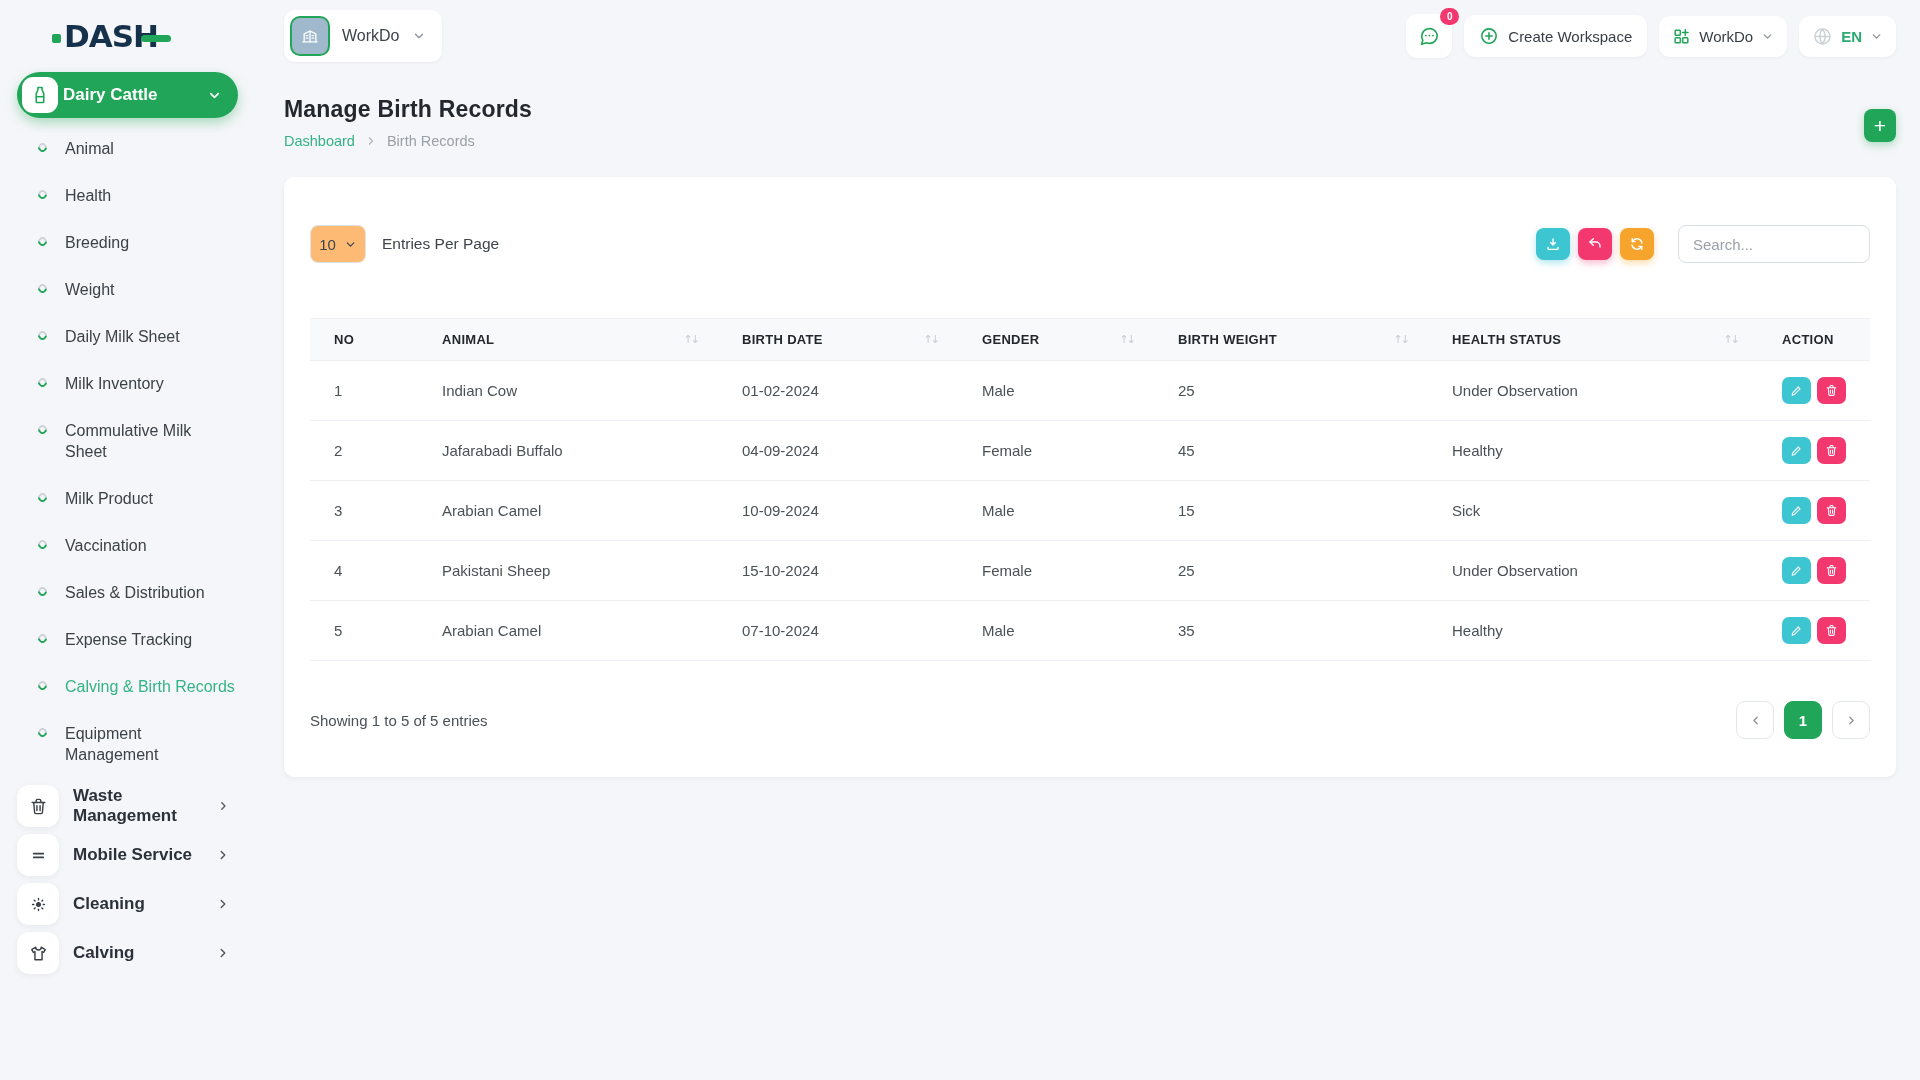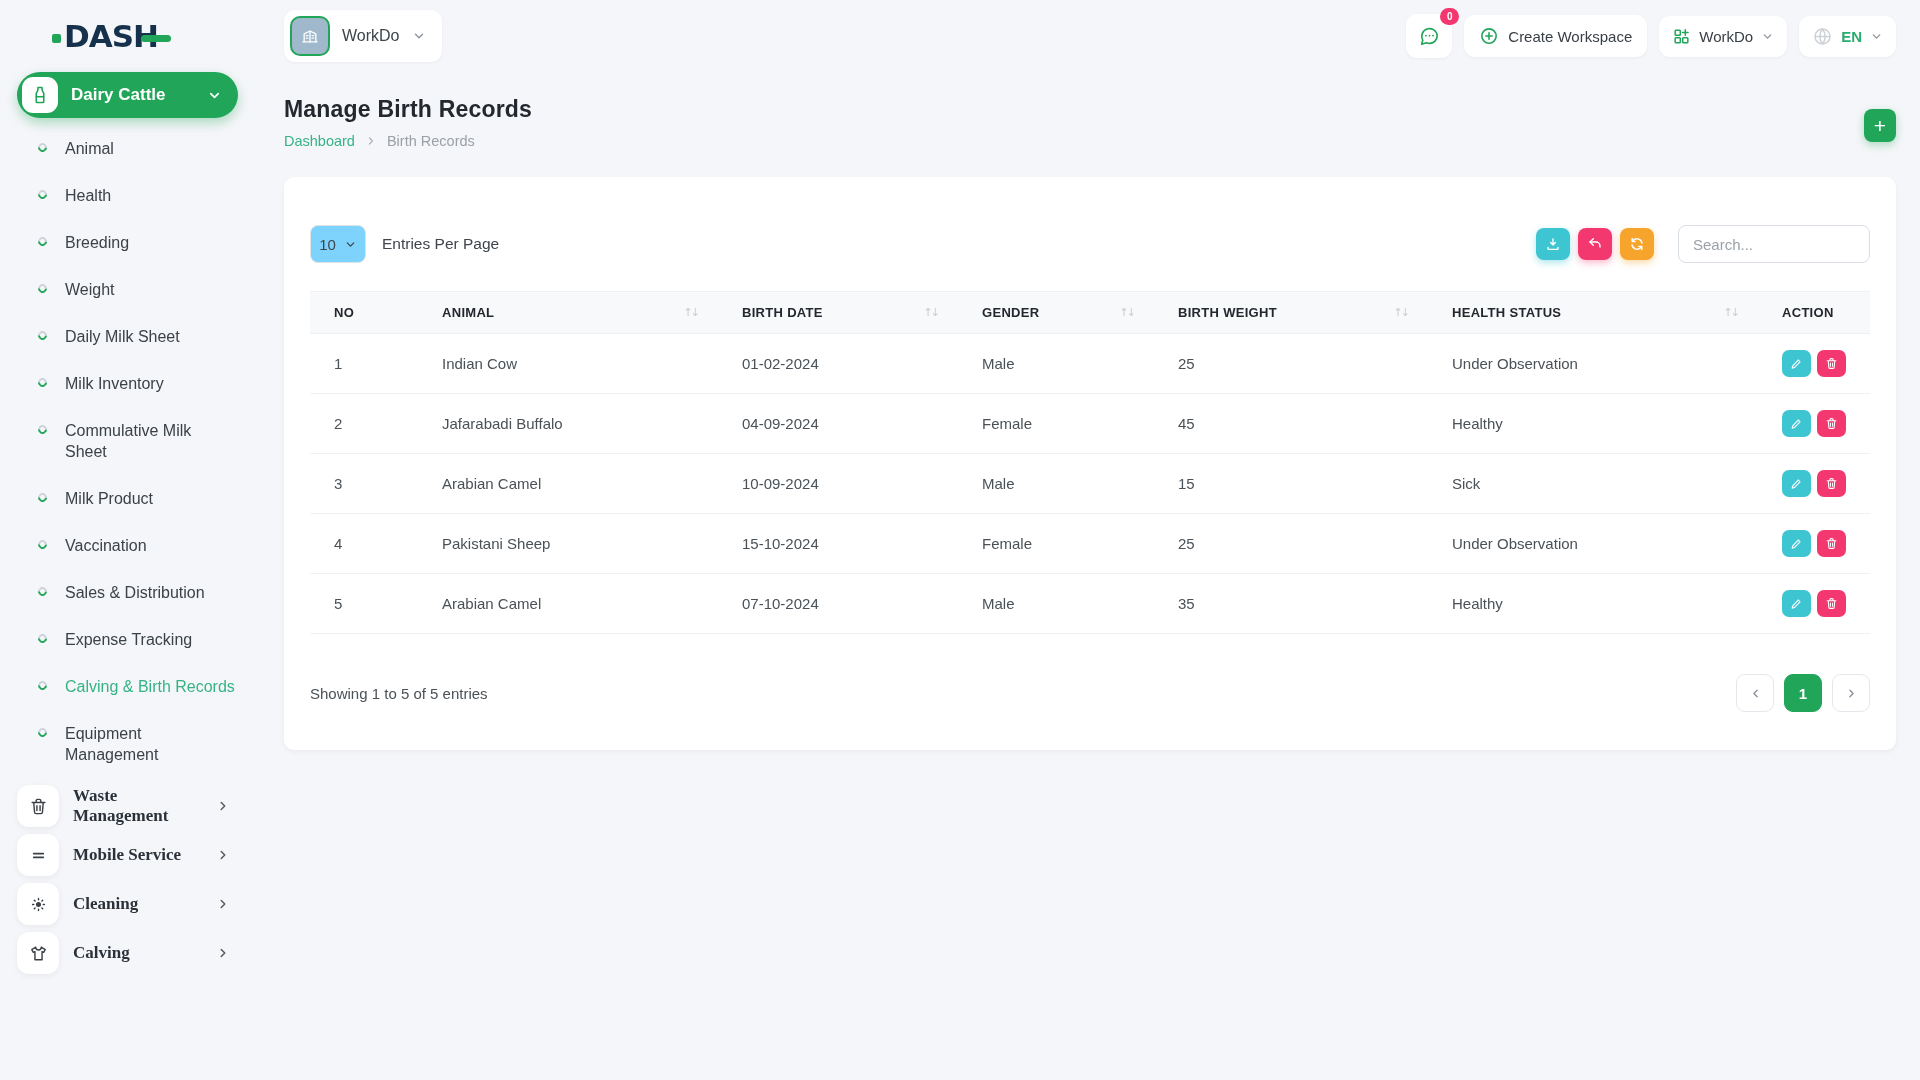--- a/index.html
+++ b/index.html
@@ -13,34 +13,34 @@
   body{font-family:"Liberation Sans",sans-serif; background:var(--bg); color:var(--txt-dark);}
   .app{display:flex; width:1920px; height:1080px;}
 
   
   .sidebar{flex:0 0 260px; width:260px; height:1080px; overflow:hidden;}
   .logo{height:72px; display:flex; align-items:center; padding-left:52px; cursor:pointer;}
   .logo-dot{width:9px; height:9px; background:var(--green); border-radius:2px; margin-right:3px; margin-top:4px;}
   .logo-text{font-family:"DejaVu Sans",sans-serif; font-size:31px; font-weight:800; color:var(--navy); letter-spacing:-1px;}
   .logo-dash{width:30px; height:7px; background:var(--green); border-radius:4px; margin-left:-17px; margin-top:4px; position:relative; z-index:1;}
   .cattle-btn{width:221px; height:46px; margin-left:17px; border:none; border-radius:23px; background:var(--green);
-    display:flex; align-items:center; gap:13px; padding:0 16px 0 5px; cursor:pointer;
+    display:flex; align-items:center; gap:5px; padding:0 16px 0 5px; cursor:pointer;
     box-shadow:0 5px 12px rgba(33,165,88,.35);}
   .cattle-icon-box{width:36px; height:36px; background:#fff; border-radius:11px; display:flex; align-items:center; justify-content:center; flex:0 0 36px;}
   .cattle-label{color:#fff; font-size:17px; font-weight:700; flex:1; text-align:left;}
   .cattle-btn svg.chev{color:#fff;}
   nav.side-nav{margin-top:7px;}
   .side-item{display:flex; align-items:center; padding:13px 34px 13px 0; margin-left:38px; cursor:pointer; text-decoration:none;}
   .side-item .bullet{width:9px; height:9px; border-radius:50%; border:2px solid #ccd2d8;
     border-left-color:var(--green); border-bottom-color:var(--green); transform:rotate(-45deg); flex:0 0 9px; align-self:flex-start; margin-top:5px;}
   .side-item .lbl{margin-left:18px; font-size:16px; color:var(--txt-side); line-height:21px; white-space:nowrap;}
   .side-item.wrap .lbl{white-space:normal; max-width:150px;}
   .side-item.active .lbl{color:var(--green-light);}
   .side-item .chev{margin-left:auto; color:#565d64;}
-  .modules{margin-top:0;font-family:Liberation Serif, serif;}
+  .modules{margin-top:0;}
   .module-row{display:flex; align-items:center; margin:7px 0; height:42px; padding-right:30px; cursor:pointer;}
   .module-icon{width:42px; height:42px; margin-left:17px; background:#fff; border-radius:12px; flex:0 0 42px;
     display:flex; align-items:center; justify-content:center; box-shadow:0 2px 6px rgba(20,30,40,.06); color:#3a4046;}
   .module-row .lbl{margin-left:14px; font-size:17px; font-weight:600; color:#2b3139;}
   .module-row .chev{margin-left:auto; color:#565d64;}
 
   
   .main{flex:1; display:flex; flex-direction:column; height:1080px; overflow:hidden;}
   .topbar{height:72px; display:flex; align-items:center; justify-content:space-between; padding:0 24px;}
   .chip{background:#fff; border:none; border-radius:11px; display:flex; align-items:center; cursor:pointer;
@@ -66,35 +66,35 @@
   .crumb-link{color:var(--green-light); text-decoration:none; cursor:pointer;}
   .crumb-sep{color:#a9b0b7; display:flex;}
   .crumb-current{color:var(--txt-gray);}
   .add-btn{width:32px; height:33px; border:none; border-radius:8px; background:var(--green); color:#fff;
     font-size:21px; line-height:1; cursor:pointer; margin-top:13px; display:flex; align-items:center; justify-content:center;
     box-shadow:0 3px 8px rgba(33,165,88,.35); font-weight:400;}
 
   .card{margin-top:28px; background:#fff; border-radius:10px; padding:48px 26px 38px; box-shadow:0 2px 5px rgba(25,35,50,.05);}
   .card-toolbar{display:flex; justify-content:space-between; align-items:center;}
   .tb-left{display:flex; align-items:center;}
-  .select-box{width:56px; height:38px; border:1px solid #dfe3e8; border-radius:8px; background:#7dd3fc; cursor:pointer;
+  .select-box{width:56px; height:38px; border:1px solid #dfe3e8; border-radius:8px; background:#fdba74; cursor:pointer;
     display:flex; align-items:center; justify-content:center; gap:8px; font-size:15px; color:#3f454c;}
   .select-box .chev-sm{color:#3f454c;}
   .entries-label{margin-left:16px; font-size:15.5px; color:#3f454c;}
   .tb-right{display:flex; align-items:center; gap:8px;}
   .tbtn{width:34px; height:32px; border:none; border-radius:8px; cursor:pointer; color:#fff;
     display:flex; align-items:center; justify-content:center;}
   .tbtn.teal{background:var(--teal); box-shadow:0 3px 7px rgba(61,197,210,.4);}
   .tbtn.pink{background:var(--pink); box-shadow:0 3px 7px rgba(242,56,111,.35);}
   .tbtn.orange{background:var(--orange); box-shadow:0 3px 7px rgba(247,164,44,.4);}
   .search-input{width:192px; height:38px; border:1px solid #d9dee4; border-radius:8px; margin-left:16px;
     padding:0 14px; font-size:15px; color:#3f454c; font-family:inherit; outline:none; background:#fff;}
   .search-input::placeholder{color:var(--txt-gray);}
 
-  table.records{width:100%; border-collapse:collapse; table-layout:fixed; margin-top:28px;}
+  table.records{width:100%; border-collapse:collapse; table-layout:fixed; margin-top:55px;}
   thead th{background:var(--head-bg); border-top:1px solid var(--row-border); border-bottom:1px solid var(--row-border);
     font-size:13px; font-weight:700; color:var(--txt-dark); text-align:left; padding:13px 10px 13px 20px; letter-spacing:.3px; cursor:pointer;}
   thead th.no-sort{cursor:default;}
   thead th:first-child{padding-left:24px;}
   .th-wrap{display:flex; align-items:center; justify-content:space-between; padding-right:14px;}
   .sort{color:#c6ccd2; font-size:11px; font-weight:400; letter-spacing:-2px; font-family:"DejaVu Sans",sans-serif;}
   tbody td{padding:16px 10px 16px 20px; font-size:15px; color:var(--txt-med); border-bottom:1px solid var(--row-border);}
   tbody td:first-child{padding-left:24px;}
   .act-cell{display:flex; gap:6px;}
   .act-btn{width:29px; height:27px; border:none; border-radius:7px; cursor:pointer; color:#fff;

